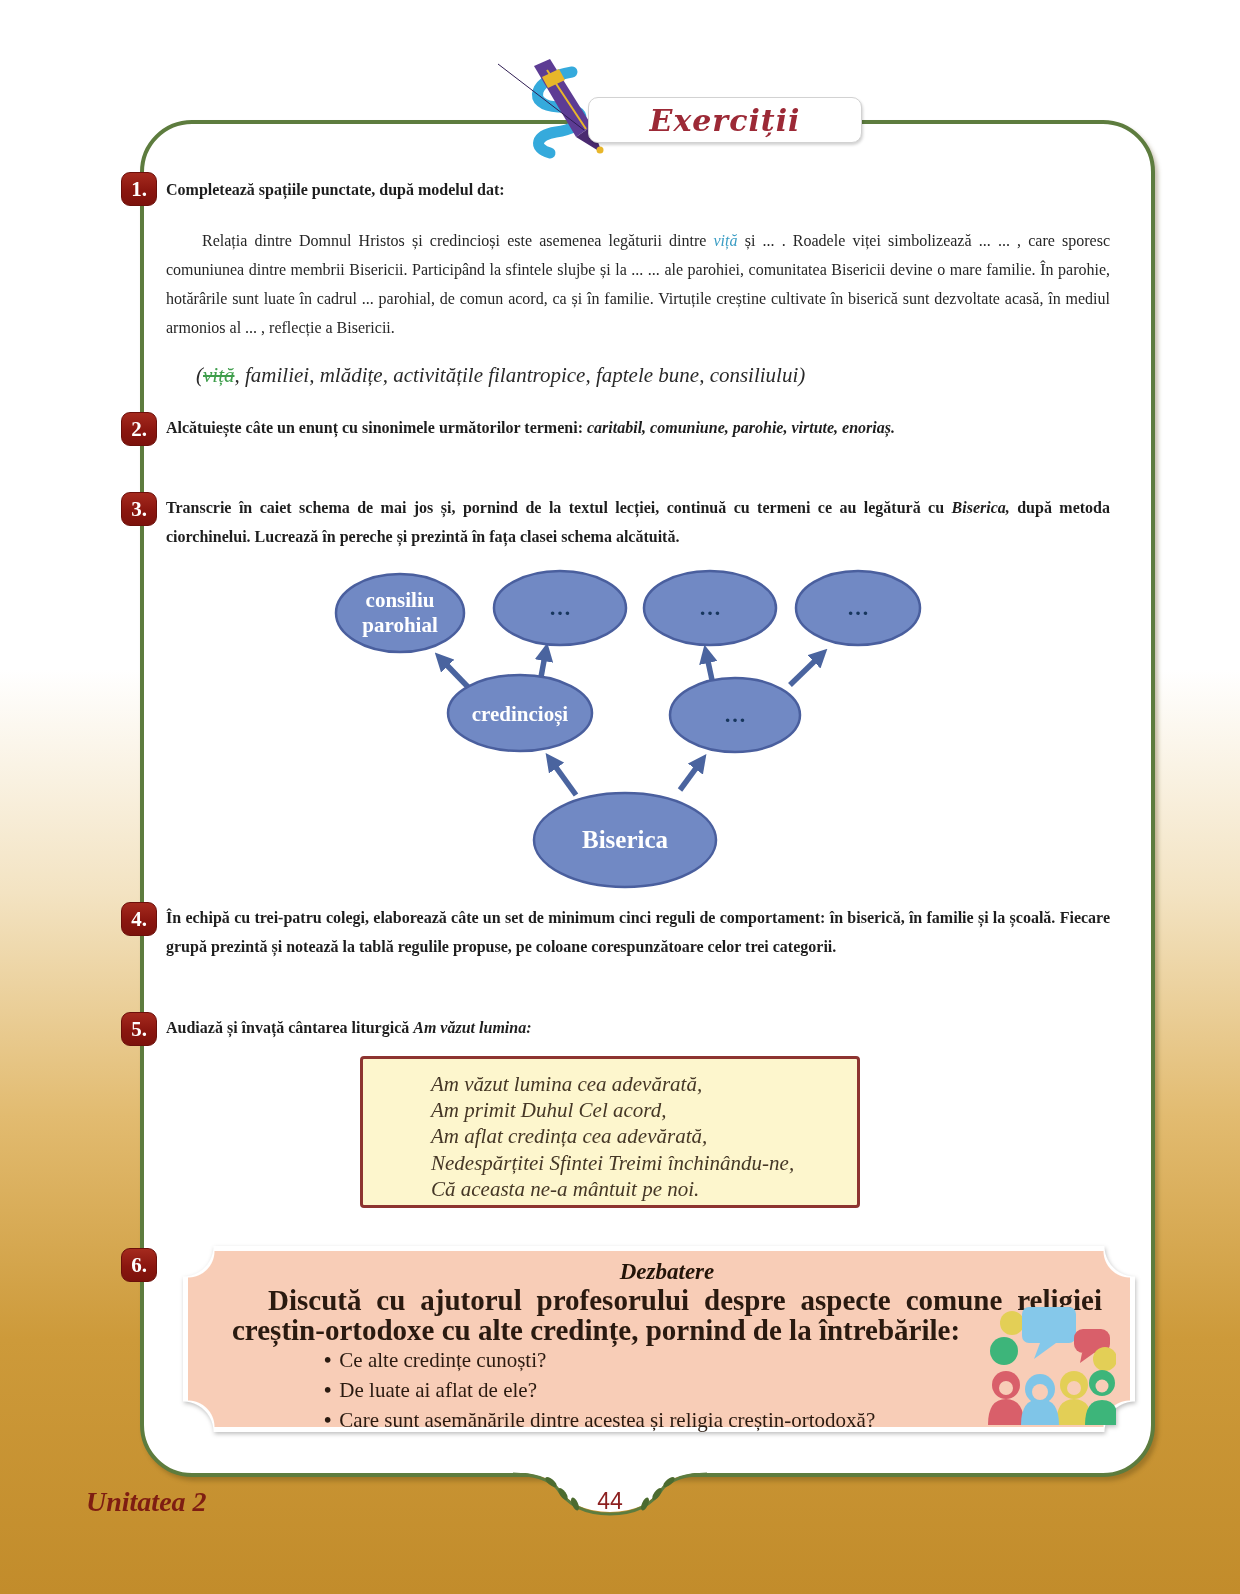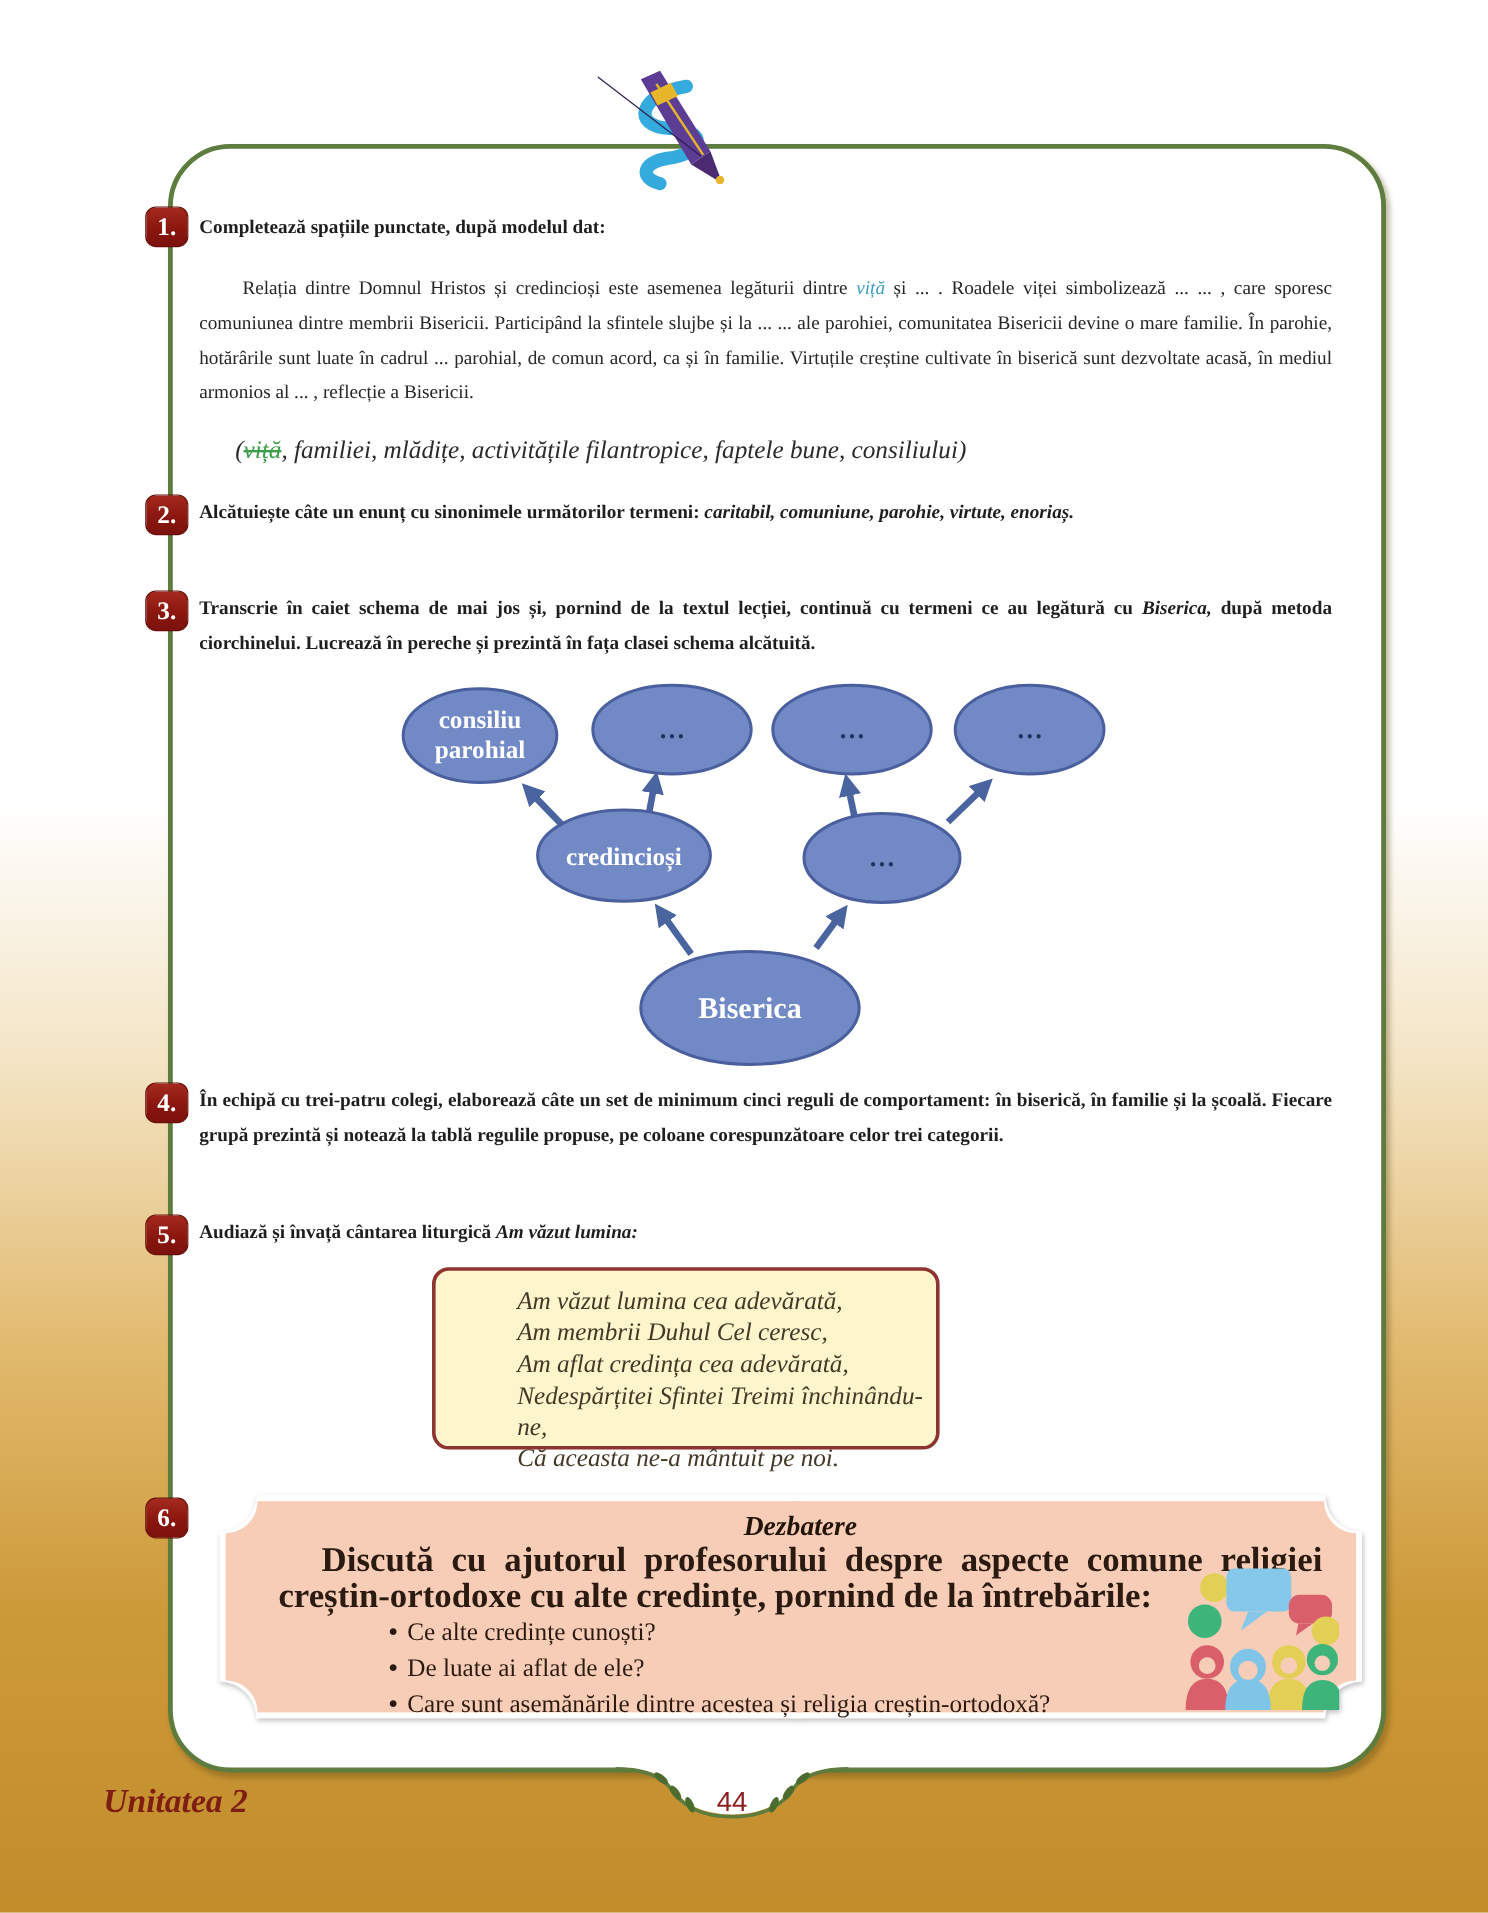--- a/index.html
+++ b/index.html
@@ -39,22 +39,22 @@
   .just { text-align:justify; }
   .ind { text-indent:36px; }
   .it { font-style:italic; }
   .vita-blue { color:#3b9dc4; font-style:italic; }
   .struck { color:#3f9e4c; font-style:italic; text-decoration:line-through; }
   .answers { position:absolute; left:196px; width:900px; font-style:italic; font-size:21px; color:#2a2a2a; }
   
   .diagram { position:absolute; left:320px; top:565px; }
   
   .song-box {
-    position:absolute; left:360px; top:1056px; width:423px; height:152px;
-    background:#fdf6cd; border:3px solid #8d3430; border-radius:14px;
+    position:absolute; left:360px; top:1056px; width:500px; height:152px;
+    background:#fdf6cd; border:3px solid #8d3430; border-radius:4px;
     padding:12px 10px 10px 68px;
   }
   .song-line { font-style:italic; font-size:21px; line-height:26.2px; color:#453726; }
   
   .scoop {
     background:
       radial-gradient(circle at 0 0, transparent var(--r), var(--c) calc(var(--r) + 1px)) top left / 51% 51% no-repeat,
       radial-gradient(circle at 100% 0, transparent var(--r), var(--c) calc(var(--r) + 1px)) top right / 50% 51% no-repeat,
       radial-gradient(circle at 0 100%, transparent var(--r), var(--c) calc(var(--r) + 1px)) bottom left / 51% 50% no-repeat,
       radial-gradient(circle at 100% 100%, transparent var(--r), var(--c) calc(var(--r) + 1px)) bottom right / 50% 50% no-repeat;
@@ -84,20 +84,23 @@
 
   <svg class="pen" width="120" height="110" viewBox="0 0 120 110">
     <path d="M74,16 C34,22 28,50 60,51 C92,52 90,72 58,76 C38,79 34,92 52,97" fill="none" stroke="#35aadc" stroke-width="11" stroke-linecap="round"></path>
     <polygon points="36,10 52,3 94,70 78,81" fill="#5d3c94"></polygon>
     <line x1="47,5" y1="8" x2="86" y2="74" stroke="#2f1d52" stroke-width="1"></line>
     <polygon points="44,21 61,13 67,24 50,32" fill="#e8b62a"></polygon>
     <polygon points="78,81 94,70 104,97" fill="#4a2a70"></polygon>
     <circle cx="102" cy="94" r="3.5" fill="#e8b62a"></circle>
     <line x1="49" y1="14" x2="88" y2="73" stroke="#e8b62a" stroke-width="2"></line>
   </svg>
+  <div class="title-plate">
+    <span class="t">Exerciții</span>
+  </div>
 
   <div class="badge" style="top:172px;">
       <span>1.</span>
     </div>
   <div class="tx bold" style="top:175px;">Completează spațiile punctate, după modelul dat:</div>
   <p class="tx just ind" style="top:226px;"><span>Relația dintre Domnul Hristos și credincioși este asemenea legăturii dintre </span><span class="vita-blue">viță</span><span> și ... . Roadele viței simbolizează ... ... , care sporesc comuniunea dintre membrii Bisericii. Participând la sfintele slujbe și la ... ... ale parohiei, comunitatea Bisericii devine o mare familie. În parohie, hotărârile sunt luate în cadrul ... parohial, de comun acord, ca și în familie. Virtuțile creștine cultivate în biserică sunt dezvoltate acasă, în mediul armonios al ... , reflecție a Bisericii.</span></p>
   <div class="answers" style="top:363px;"><span>(</span><span class="struck">viță</span><span>, familiei, mlădițe, activitățile filantropice, faptele bune, consiliului)</span></div>
 
   <div class="badge" style="top:412px;">
       <span>2.</span>
@@ -149,21 +152,21 @@
     </div>
   <p class="tx bold just" style="top:903px;">În echipă cu trei-patru colegi, elaborează câte un set de minimum cinci reguli de comportament: în biserică, în familie și la școală. Fiecare grupă prezintă și notează la tablă regulile propuse, pe coloane corespunzătoare celor trei categorii.</p>
 
   <div class="badge" style="top:1012px;">
       <span>5.</span>
     </div>
   <p class="tx bold" style="top:1013px;"><span>Audiază și învață cântarea liturgică </span><span class="it">Am văzut lumina:</span></p>
 
   <div class="song-box">
     <div class="song-line">Am văzut lumina cea adevărată,</div>
-    <div class="song-line">Am membrii Duhul Cel ceresc,</div>
+    <div class="song-line">Am primit Duhul Cel acord,</div>
     <div class="song-line">Am aflat credința cea adevărată,</div>
     <div class="song-line">Nedespărțitei Sfintei Treimi închinându-ne,</div>
     <div class="song-line">Că aceasta ne-a mântuit pe noi.</div>
   </div>
 
   <div class="badge" style="top:1248px;">
       <span>6.</span>
     </div>
   <div class="debate-outer scoop">
     <div class="debate-inner scoop">

